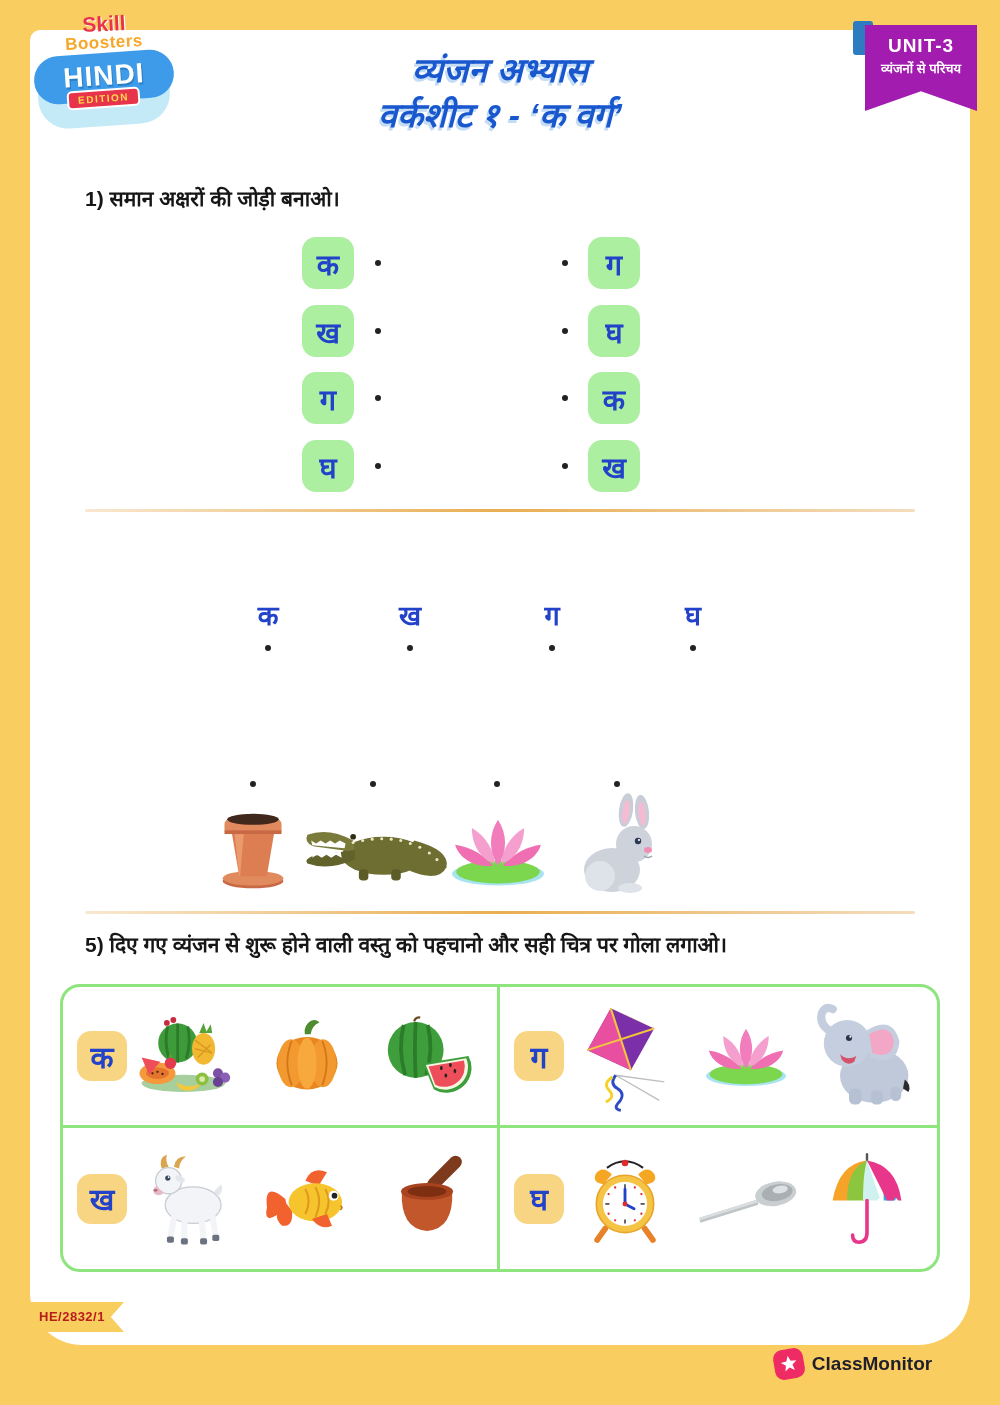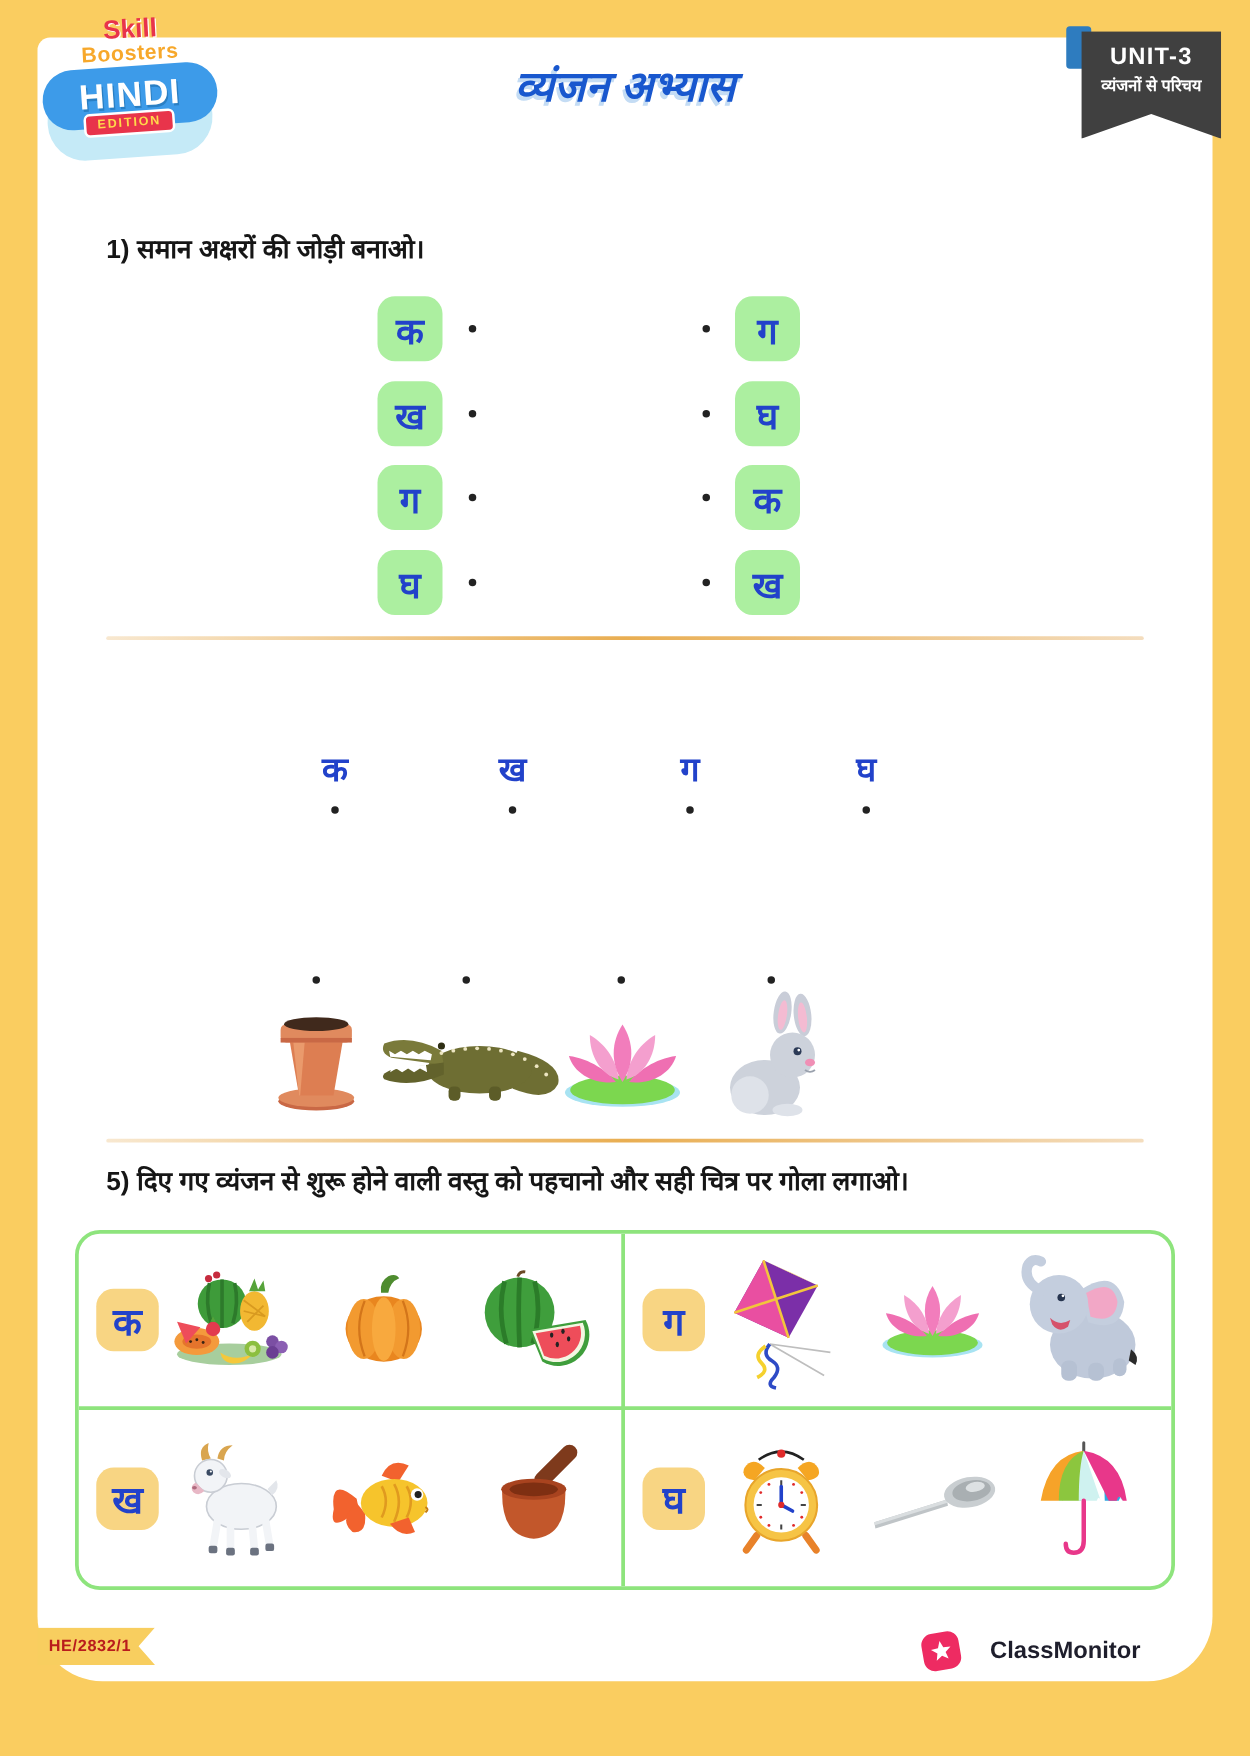--- a/index.html
+++ b/index.html
@@ -14,21 +14,21 @@
   .logo-skill { position:relative; color:#E8344B; font-weight:800; font-size:21px; transform:rotate(-3deg); text-shadow:1px 1px 0 #fff; }
   .logo-boosters { position:relative; color:#F7A82B; font-weight:800; font-size:17px; margin-top:-3px; transform:rotate(-3deg); text-shadow:1px 1px 0 #fff; letter-spacing:.5px; }
   .logo-hindi { position:relative; background:#3D9BE9; border-radius:24px; padding:7px 6px 9px; transform:rotate(-4deg);
                 color:#fff; font-size:28px; font-weight:800; letter-spacing:1px; text-shadow:1px 2px 0 #2a7fc4; }
   .logo-edition { position:relative; margin:-12px auto 0; width:fit-content; background:#E8344B; color:#FFD94A;
                   font-size:10px; font-weight:800; padding:2px 9px; border:2px solid #fff; border-radius:5px;
                   transform:rotate(-4deg); letter-spacing:1.5px; }
 
   
   .badge-fold { position:absolute; left:853px; top:21px; width:20px; height:34px; background:#2E7CBF; border-radius:3px; }
-  .badge { position:absolute; left:865px; top:25px; width:112px; height:86px; background:#404040;
+  .badge { position:absolute; left:865px; top:25px; width:112px; height:86px; background:#a21caf;
            clip-path:polygon(0 0,100% 0,100% 100%,50% 77%,0 100%); text-align:center; color:#fff; z-index:2; }
   .badge-line1 { font-weight:800; font-size:19px; margin-top:10px; letter-spacing:1px; }
   .badge-line2 { font-size:13px; margin-top:2px; font-weight:600; }
 
   
   .title { position:absolute; left:0; top:48px; width:100%; text-align:center; color:#1857CE; font-weight:800;
            font-size:34px; line-height:1.32; text-shadow:-2px 3px 0 #C4DCF4; z-index:1;font-style:italic; }
 
   
   .qlabel { position:absolute; left:85px; color:#161616; font-size:21px; font-weight:600; }
@@ -53,21 +53,21 @@
   .cell.bb { border-bottom:3px solid #8EE47D; }
   .chip { flex:0 0 50px; width:50px; height:50px; background:#F8D583; border-radius:14px;
           display:flex; align-items:center; justify-content:center; color:#2242CA; font-size:30px; font-weight:800; }
   .slot { flex:1; display:flex; align-items:center; justify-content:center; }
 
   
   .code-ribbon { position:absolute; left:30px; top:1302px; width:94px; height:30px; background:#F8CE5F;
                  clip-path:polygon(0 0,100% 0,86% 50%,100% 100%,0 100%); color:#b91c1c; font-size:13px; font-weight:800;
                  line-height:30px; padding-left:9px; letter-spacing:.5px; }
   .cm { position:absolute; left:738px; top:1306px; width:230px; text-align:center; }
-  .cm-row { display:flex; align-items:center; gap:24px; }
+  .cm-row { display:flex; align-items:center; justify-content:center; gap:8px;margin-top:43px; }
   .cm-icon { width:30px; height:30px; background:#EE2B62; border-radius:9px; transform:rotate(-10deg);
              display:flex; align-items:center; justify-content:center; }
   .cm-name { color:#1E1E2C; font-size:19px; font-weight:800; }
   .cm-tag { color:#3a3a3a; font-size:11px; font-weight:600; line-height:1.35; margin-top:2px; }
 </style>
 </head>
 <body>
 
 <div class="page">
   <div class="sheet"></div>
@@ -81,20 +81,21 @@
   </div>
 
   <div class="badge-fold"></div>
   <div class="badge">
     <div class="badge-line1">UNIT-3</div>
     <div class="badge-line2">व्यंजनों से परिचय</div>
   </div>
 
   <div class="title">
     <div>व्यंजन अभ्यास</div>
+    <div>वर्कशीट १ - ‘क वर्ग’</div>
   </div>
 
   <div class="qlabel" style="top:184px;">1) समान अक्षरों की जोड़ी बनाओ।</div>
 
   <div class="gbox" style="left:302px;top:237px;">क</div>
   <div class="gbox" style="left:302px;top:305px;">ख</div>
   <div class="gbox" style="left:302px;top:372px;">ग</div>
   <div class="gbox" style="left:302px;top:440px;">घ</div>
 
   <div class="gbox" style="left:588px;top:237px;">ग</div>

